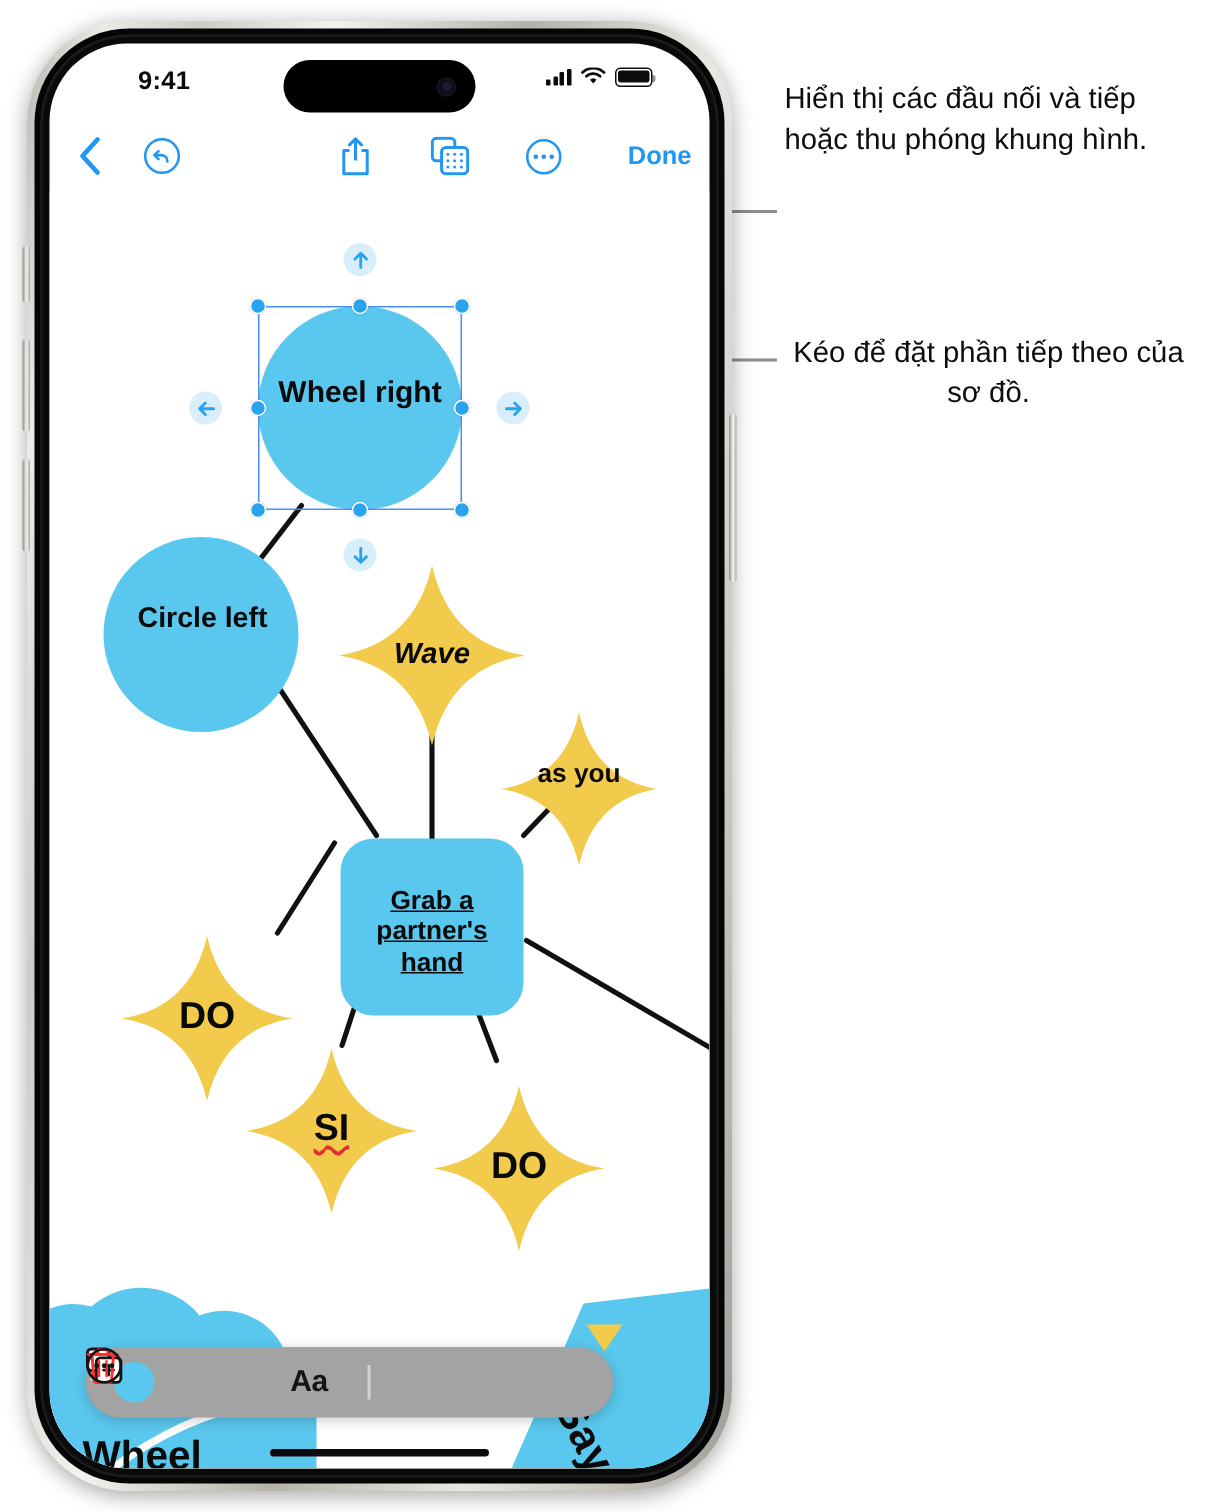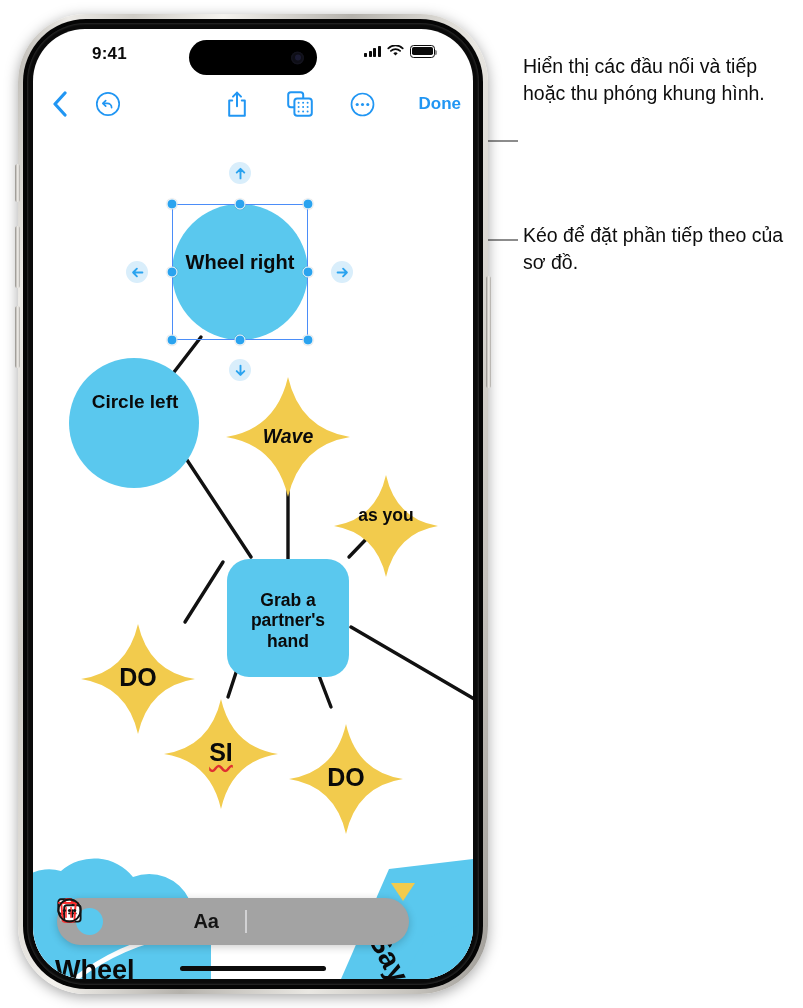--- a/index.html
+++ b/index.html
@@ -86,21 +86,21 @@
   .fill-swatch{width:27px;height:27px;border-radius:50%;background:#5ac8ee;}
   .fmt-divider{width:1.4px;height:23px;background:#d2d2d4;}
   .aa{font-size:20px;font-weight:bold;color:#141414;letter-spacing:-.3px;}
 
   .home-ind{position:absolute;left:50%;transform:translateX(-50%);bottom:8px;
       width:146px;height:5.5px;border-radius:3px;background:#0c0c0c;}
 
   
   .callout{position:absolute;color:#0d0d0d;font-size:19.5px;line-height:1.38;}
   #callout-1{left:523px;top:53px;width:272px;}
-  #callout-2{left:523px;top:222px;width:272px;}
+  #callout-2{left:523px;top:222px;width:272px;text-align:center;}
   .leader{position:absolute;background:#8c8c8c;}
 </style>
 </head>
 <body>
 
 <div class="leader" style="left:303px;top:118px;width:1.8px;height:24px;"></div>
 <div class="leader" style="left:303px;top:140px;width:215px;height:1.8px;"></div>
 <div class="leader" style="left:341px;top:239px;width:177px;height:1.8px;"></div>
 
 <div class="callout" id="callout-1">Hiển thị các đầu nối và tiếp hoặc thu phóng khung hình.</div>
@@ -239,24 +239,24 @@
             <path d="M313 597 q11 48 57 55 q-46 7 -57 55 q-11 -48 -57 -55 q46 -7 57 -55 z" fill="#f2cb4d"></path>
           </g>
 
           <circle cx="101" cy="296" r="65" fill="#5ac8ee"></circle>
           <rect x="194" y="432" width="122" height="118" rx="22" fill="#5ac8ee"></rect>
           <circle cx="207" cy="145" r="68" fill="#5ac8ee"></circle>
         </g>
       </svg>
 
       <div class="shape-label" style="left:148px;top:124px;width:118px;font-size:20px;">Wheel right</div>
-      <div class="shape-label" style="left:47px;top:264px;width:110px;font-size:19px;">Circle left</div>
+      <div class="shape-label" style="left:47px;top:275px;width:110px;font-size:19px;">Circle left</div>
       <div class="shape-label" style="left:205px;top:298px;width:100px;font-size:19.5px;font-style:italic;">Wave</div>
       <div class="shape-label" style="left:312px;top:378px;width:82px;font-size:17.5px;">as you</div>
-      <div class="shape-label" style="left:198px;top:463px;width:114px;font-size:17.5px;">Grab a partner's hand</div>
+      <div class="shape-label" style="left:198px;top:463px;width:114px;font-size:17.5px;text-decoration:underline;">Grab a partner's hand</div>
       <div class="shape-label" style="left:65px;top:536px;width:80px;font-size:25px;">DO</div>
       <div class="shape-label" style="left:148px;top:611px;width:80px;font-size:25px;text-decoration:underline wavy #e03030;text-underline-offset:3px;">SI</div>
       <div class="shape-label" style="left:273px;top:636px;width:80px;font-size:25px;">DO</div>
       <div class="shape-label" style="left:22px;top:828px;width:120px;font-size:27px;text-align:left;">Wheel</div>
       <div class="shape-label" style="left:358px;top:800px;width:90px;font-size:29px;text-align:left;transform:rotate(62deg);transform-origin:left top;">Say</div>
 
       <div class="selbox" style="left:139px;top:77px;width:136px;height:136px;"></div>
       <div class="handle" style="left:139px;top:77px;"></div>
       <div class="handle" style="left:207px;top:77px;"></div>
       <div class="handle" style="left:275px;top:77px;"></div>

